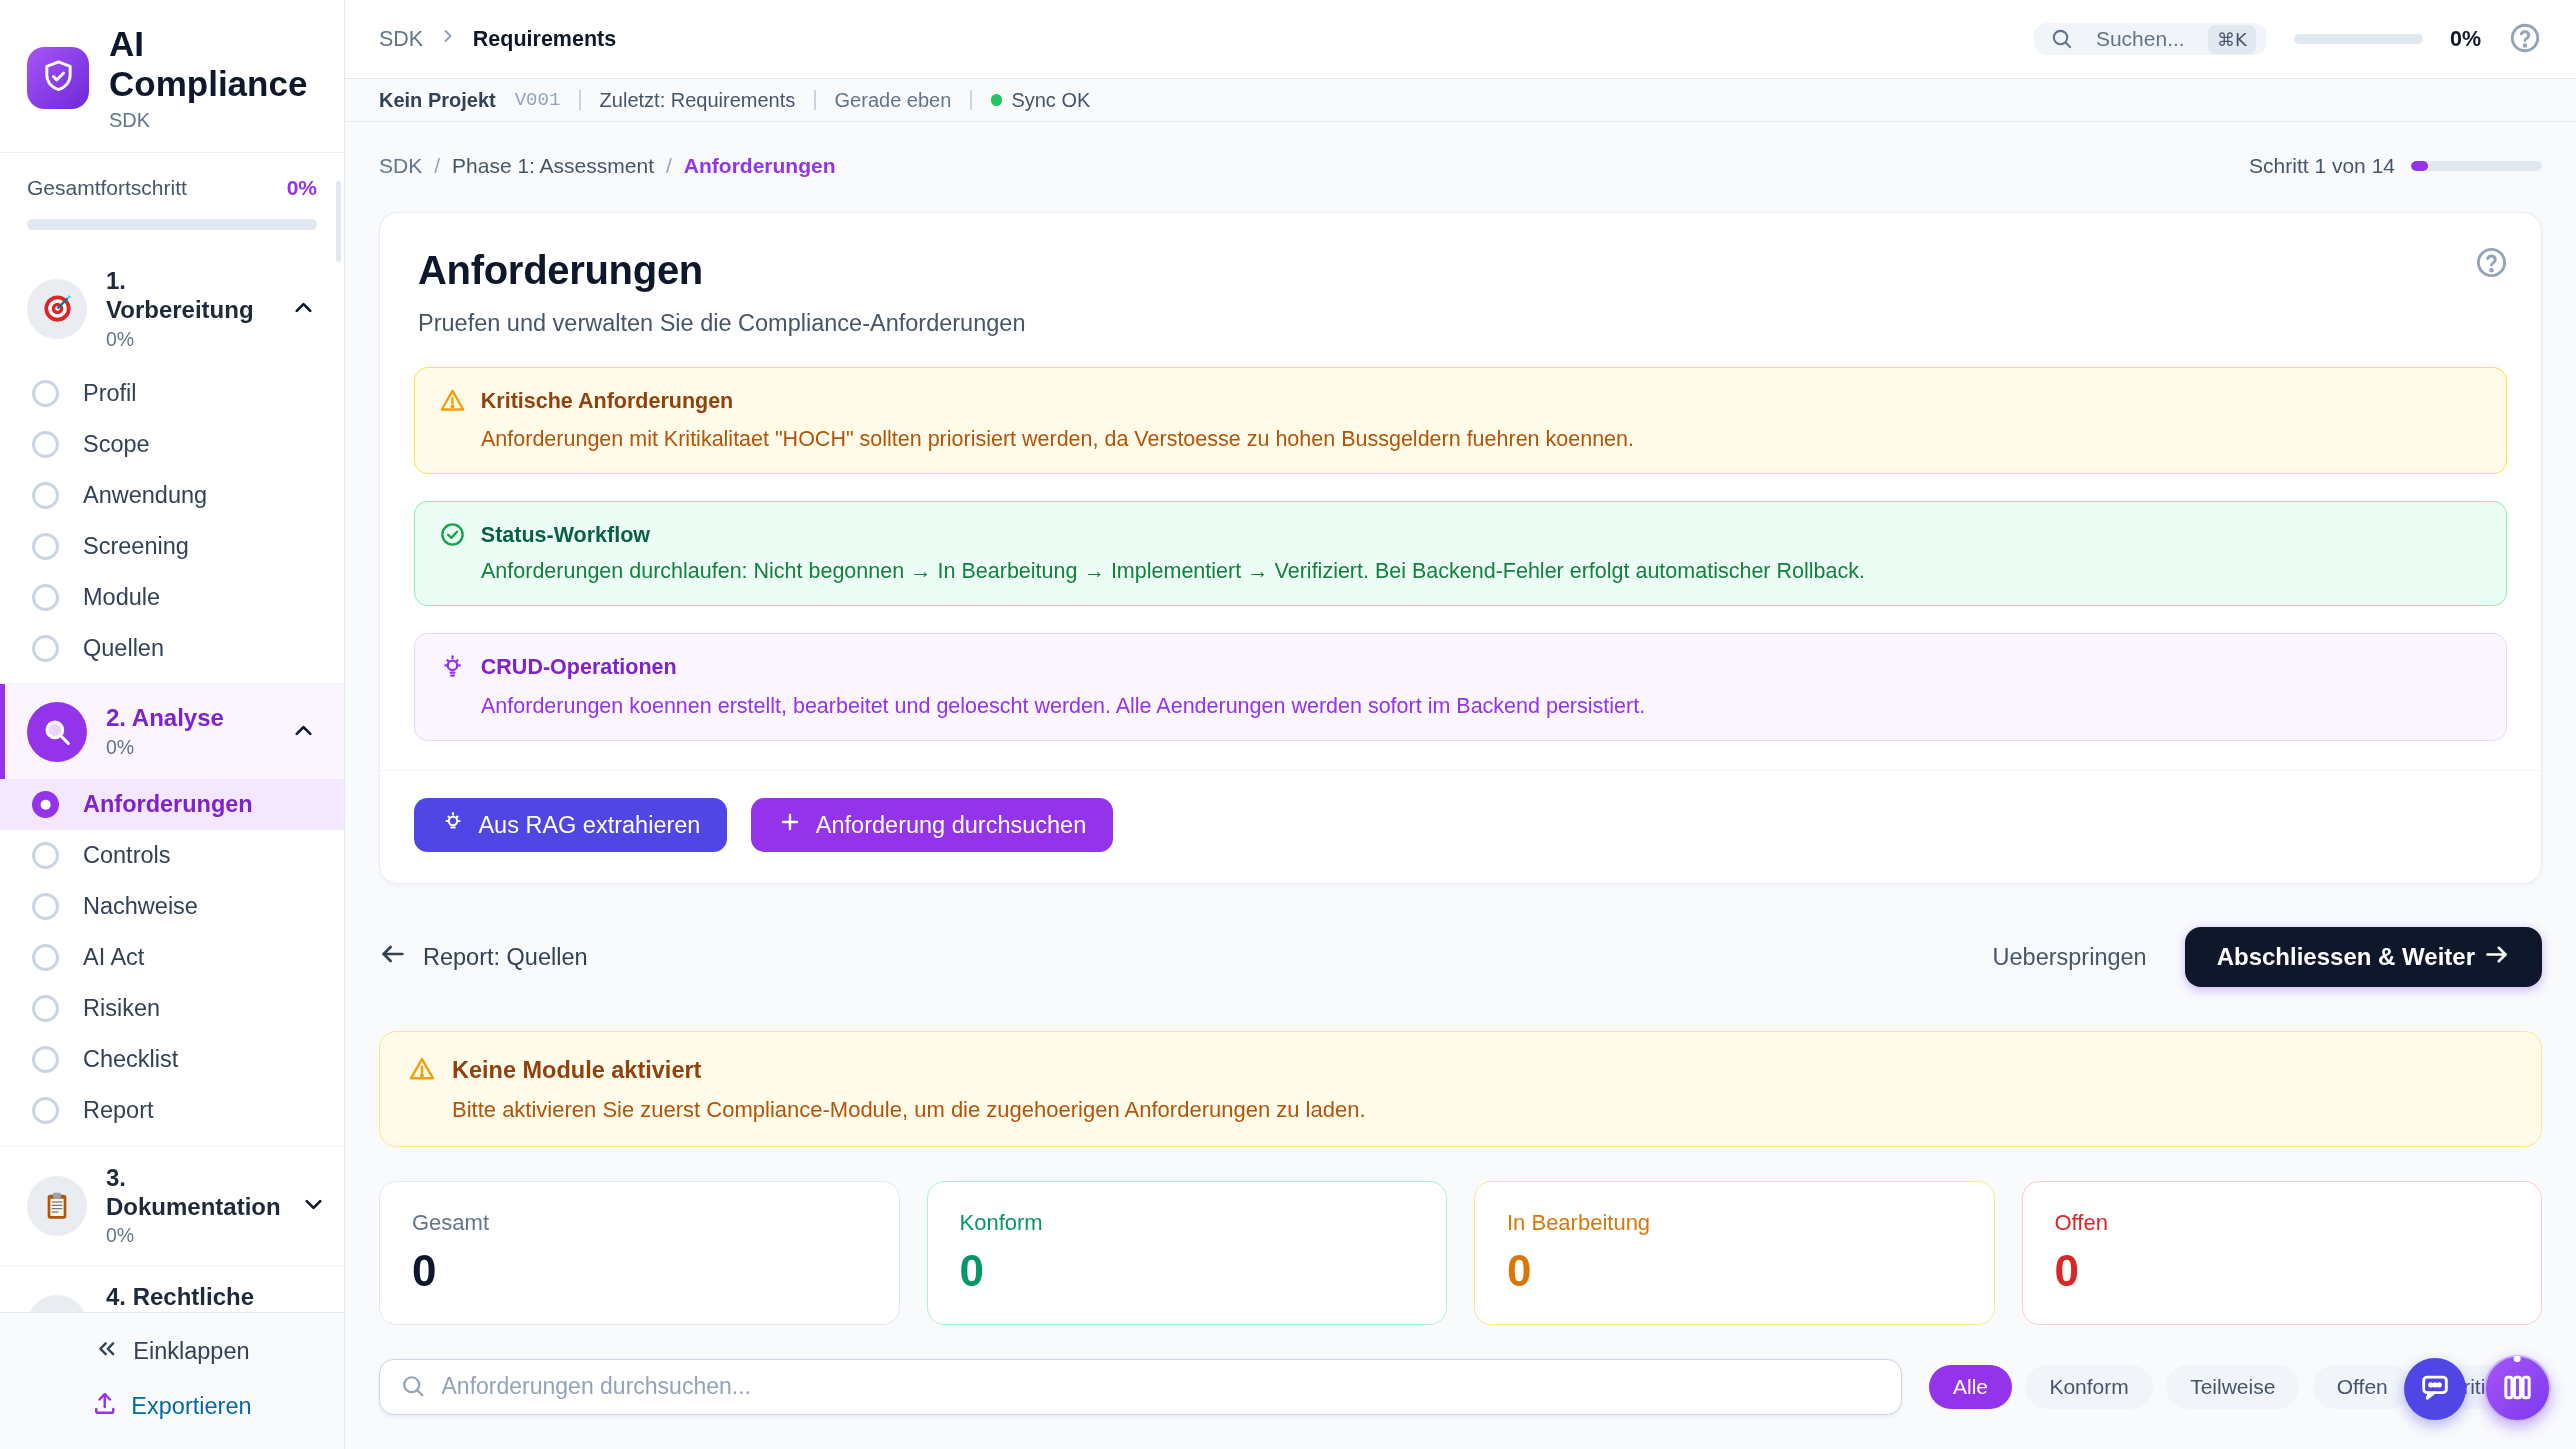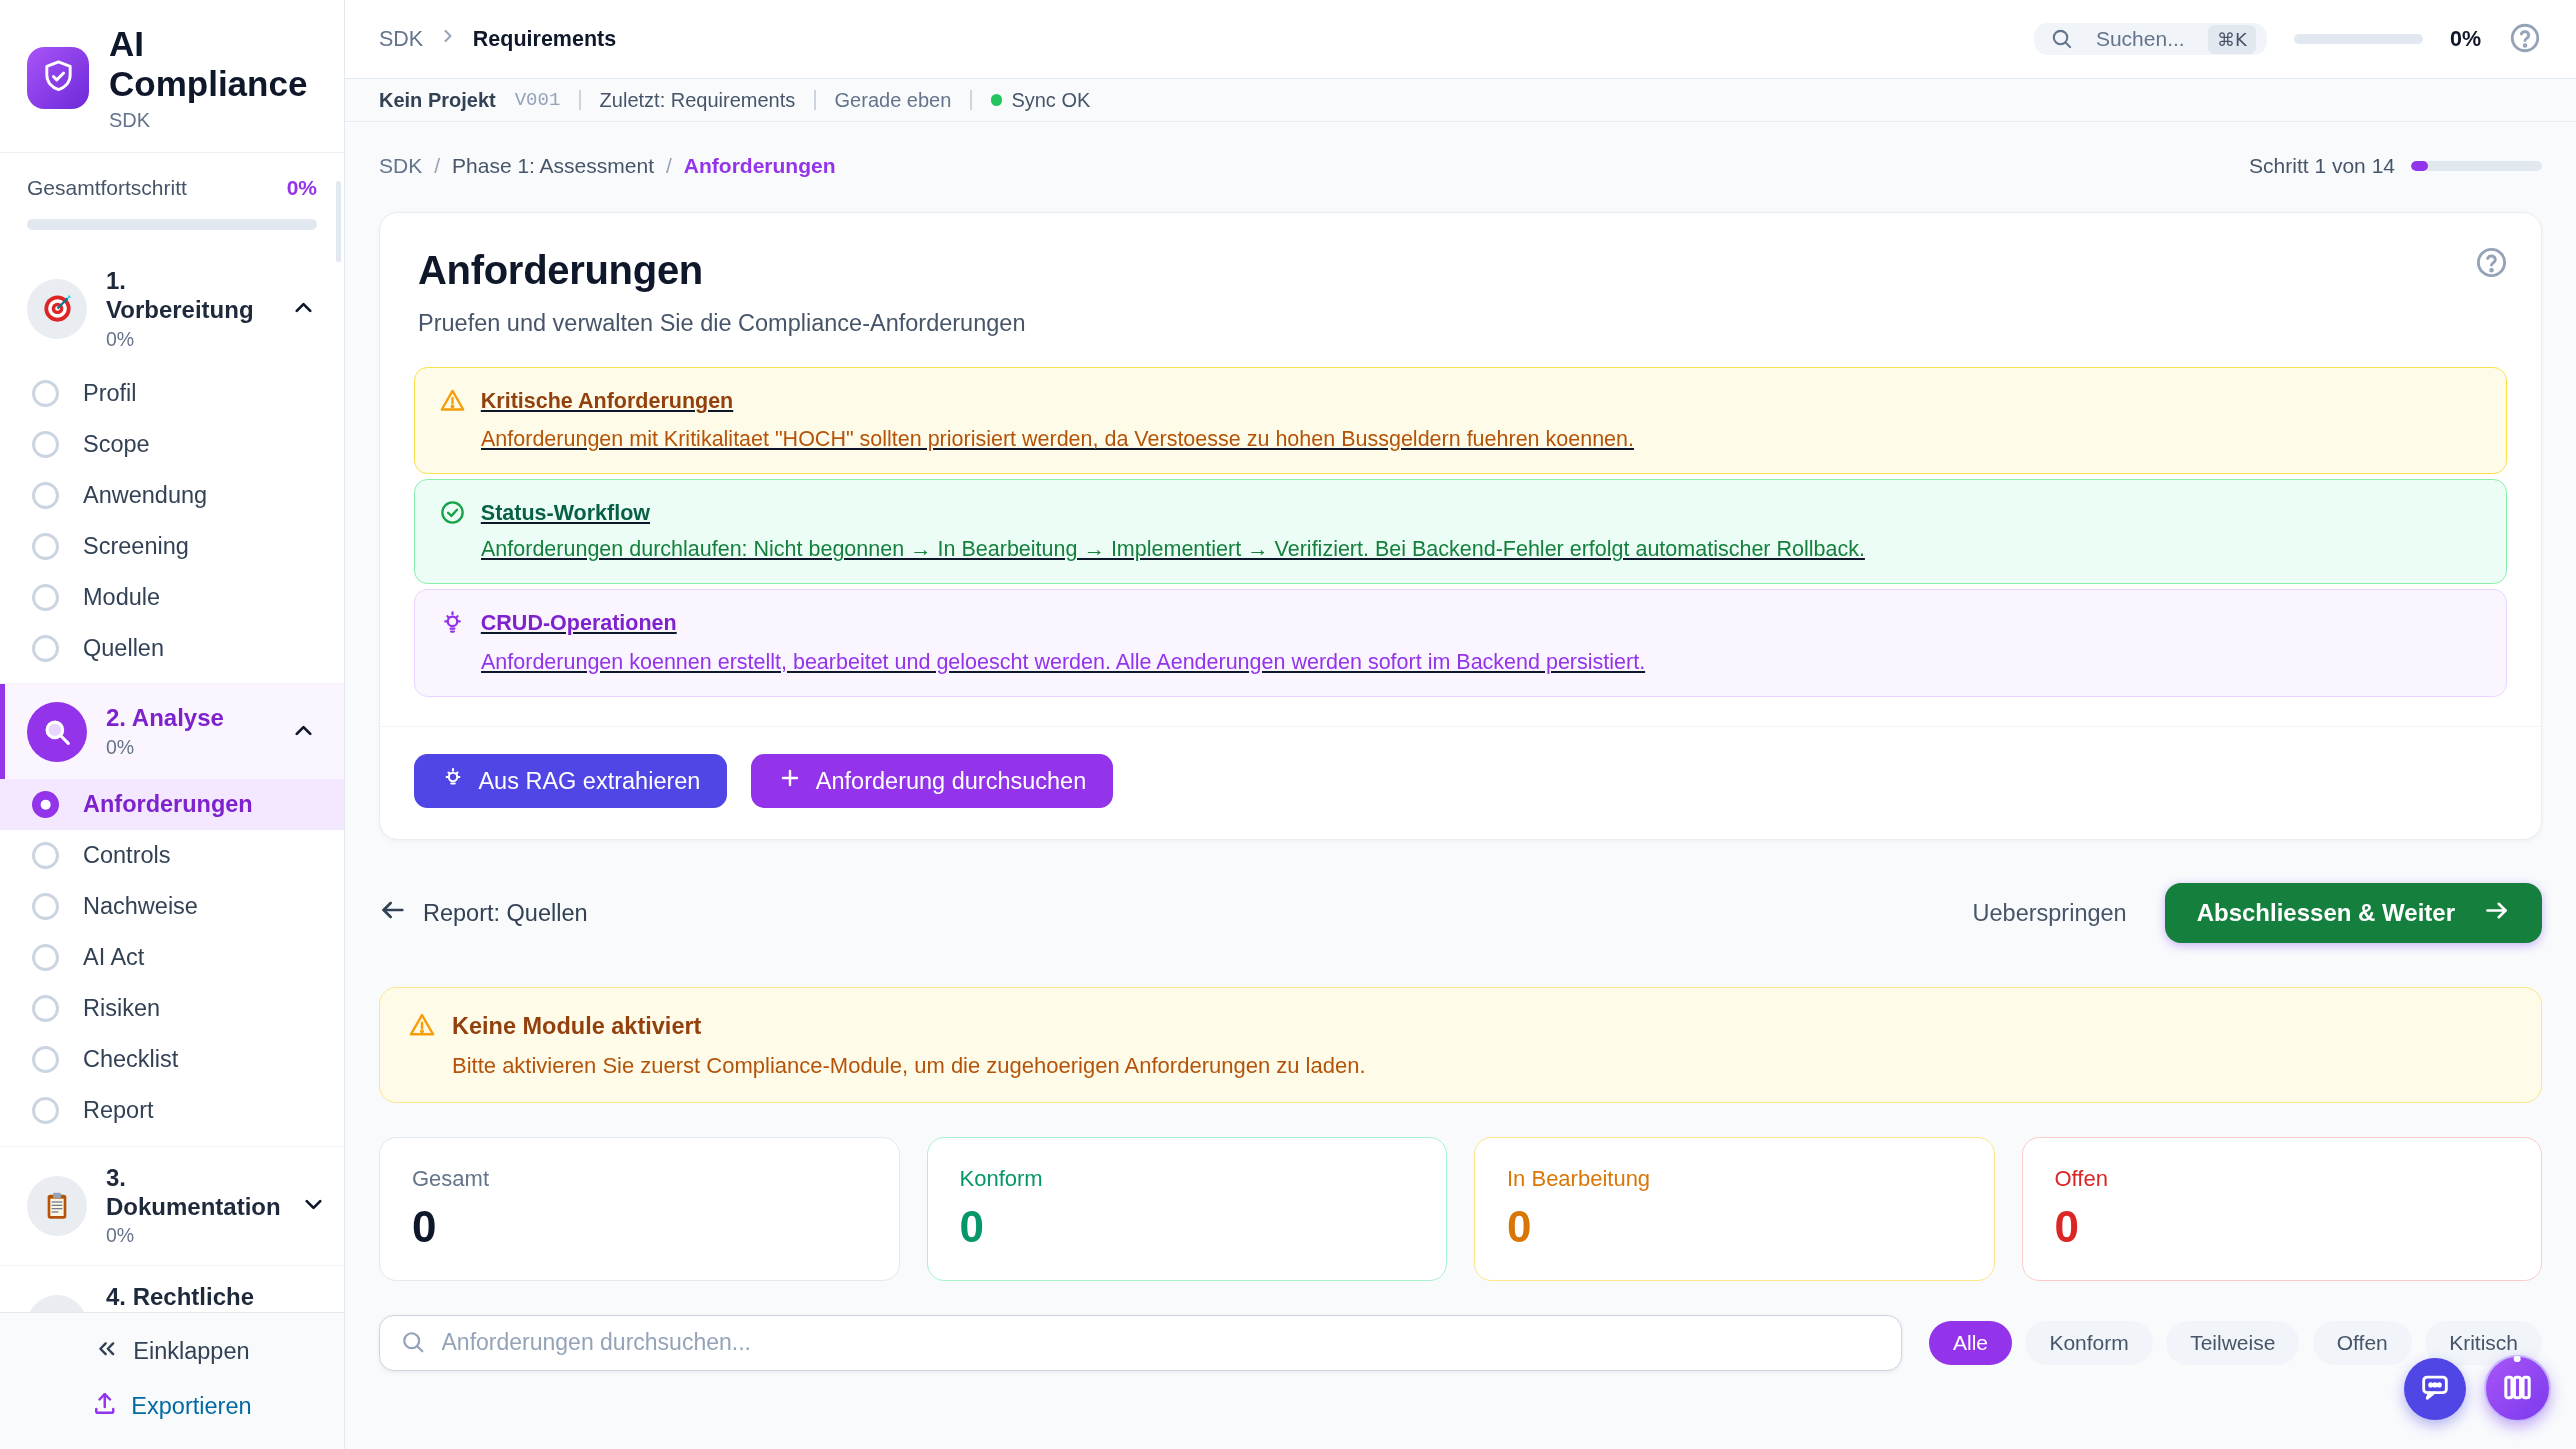--- a/index.html
+++ b/index.html
@@ -89,21 +89,21 @@
   .step-track { width:131px; height:10px; position:relative; }
   .step-fill { position:absolute; left:0; top:0; bottom:0; width:17.4px; border-radius:670px; background:#9333EA; }
 
   .card { margin-top:34px; background:#fff; border:1.3px solid #E8EDF3; border-radius:19px;
     box-shadow:0 1.3px 5.4px rgba(15,23,42,0.04); }
   .card-head { padding:35px 38px 0 38px; position:relative; }
   .card-title { font-size:40px; font-weight:bold; color:#0F172A; letter-spacing:-0.3px; }
   .card-sub { font-size:23.5px; color:#475569; margin-top:17.4px; }
   .card-help { position:absolute; right:32px; top:32px; cursor:pointer; }
 
-  .alerts { padding:29.5px 34px 0 34px; display:flex; flex-direction:column; gap:5px;text-decoration:underline; }
+  .alerts { padding:29.5px 34px 0 34px; display:flex; flex-direction:column; gap:27px; }
   .alert { border-radius:13.4px; padding:19px 24px; border:1.3px solid; }
   .alert .a-head { display:flex; align-items:center; gap:14.8px; }
   .alert .a-title { font-size:21.5px; font-weight:600; }
   .alert .a-body { font-size:21.5px; margin-top:9.4px; padding-left:42px; line-height:1.35; }
   .alert.warn { background:#FEFCE8; border-color:#FDE047; }
   .alert.warn .a-title { color:#92400E; }
   .alert.warn .a-body { color:#B45309; }
   .alert.ok { background:#ECFDF5; border-color:#86EFAC; }
   .alert.ok .a-title { color:#065F46; }
   .alert.ok .a-body { color:#15803D;margin-top:7px; }
@@ -114,21 +114,21 @@
   .card-actions { margin-top:29.5px; border-top:1.3px solid #F1F5F9; padding:27px 34px 31px 34px; display:flex; gap:24px; }
   .btn { display:inline-flex; align-items:center; gap:13.4px; border:none; cursor:pointer;
     border-radius:13.4px; height:54px; padding:0 27px; font-size:23.5px; font-weight:500; color:#fff; font-family:inherit; }
   .btn.indigo { background:#4F46E5; }
   .btn.purple { background:#9333EA; }
 
   .wiz-row { margin-top:43px; display:flex; align-items:center; justify-content:space-between; }
   .back-link { display:flex; align-items:center; gap:16px; font-size:23.5px; font-weight:500; color:#334155; background:none; border:none; cursor:pointer; font-family:inherit; }
   .wiz-right { display:flex; align-items:center; gap:38px; }
   .skip { font-size:23.5px; color:#475569; background:none; border:none; cursor:pointer; font-family:inherit; }
-  .next-btn { display:inline-flex; align-items:center; gap:28px; background:#15803d; color:#fff;
+  .next-btn { display:inline-flex; align-items:center; gap:8px; background:#0f172a; color:#fff;
     border:none; border-radius:16px; height:60px; padding:13px 32px; font-size:24px; font-weight:600; cursor:pointer; font-family:inherit;
     box-shadow:0 2.7px 9.4px rgba(124,58,237,0.35); }
 
   .module-warn { margin-top:44px; background:#FEFCE8; border:1.3px solid #FDE68A; border-radius:17.4px; padding:23px 28px; }
   .module-warn .m-head { display:flex; align-items:center; gap:16px; }
   .module-warn .m-title { font-size:23.5px; font-weight:bold; color:#92400E; }
   .module-warn .m-body { font-size:22px; color:#B45309; margin-top:12px; padding-left:44px; }
 
   .stats { margin-top:34px; display:flex; gap:27px; }
   .stat { flex:1; background:#fff; border-radius:17.4px; border:1.3px solid #E2E8F0; padding:28px 32px; }

